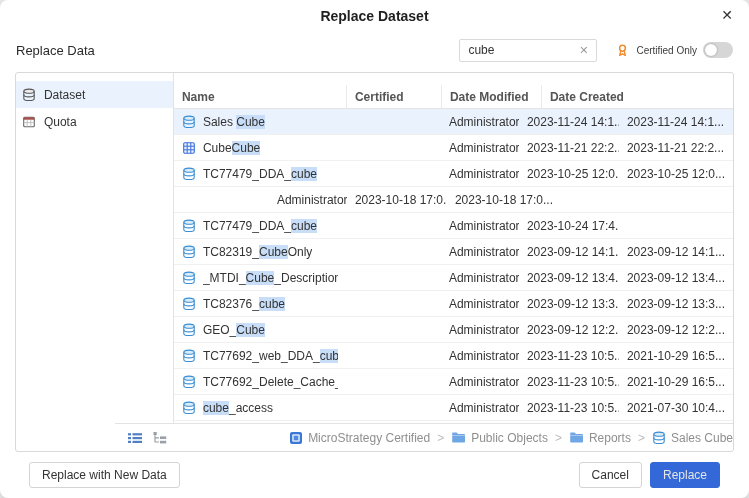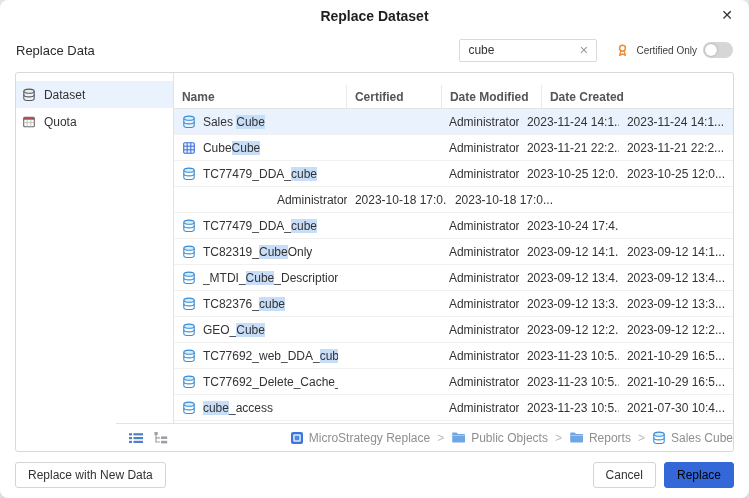--- a/index.html
+++ b/index.html
@@ -49,24 +49,24 @@
   .c3 { flex: 0 0 100px; }
   .c4 { flex: 1; min-width: 0; }
   .name-text { white-space: nowrap; overflow: hidden; text-overflow: clip; }
   .hl { background: var(--highlight, #c8def8); }
   .box-bottom { flex: 0 0 28px; border-top: 1px solid #e3e3e3; display: flex; align-items: center; }
   .views { flex: 0 0 164px; display: flex; gap: 9px; padding: 0 12px; align-items: center; }
   .view-btn { display: inline-flex; cursor: pointer; }
   .breadcrumb { display: flex; align-items: center; gap: 7px; font-size: 12px; color: #8f8f8f; padding-left: 10px; overflow: hidden; white-space: nowrap; }
   .crumb { display: flex; align-items: center; gap: 5px; cursor: pointer; }
   .sep { color: #bcbcbc; }
-  .footer { flex: 0 0 46px; display: flex; align-items: center; justify-content: space-between; padding: 0 15px; }
+  .footer { flex: 0 0 46px; display: flex; align-items: center; justify-content: space-between; padding: 0 29px; }
   .footer-right { display: flex; gap: 8px; border-radius: 11px; }
   .btn { height: 26px; border: 1px solid #d4d4d4; background: #fff; border-radius: 3px; font-size: 12px; color: #333; padding: 0 12px; font-family: inherit; cursor: pointer; }
-  .btn.primary { background: var(--accent, #3468d8); border-color: var(--accent, #3468d8); color: #000000; }
+  .btn.primary { background: var(--accent, #3468d8); border-color: var(--accent, #3468d8); color: #e5e5e5; }
   .icon { display: inline-flex; flex: none; }
   .icon svg { display: block; }
 </style>
 </head>
 <body>
 
 <div class="dialog">
 
   <div class="titlebar">
     <div class="title">Replace Dataset</div>
@@ -338,21 +338,21 @@
         </div>
       <div class="breadcrumb" id="breadcrumb">
           <span class="crumb">
             <span class="icon">
               <svg width="14" height="14" viewBox="0 0 14 14">
                 <rect x="1" y="1" width="12" height="12" rx="2" fill="#3a78d8"></rect>
                 <rect x="3.2" y="3.2" width="7.6" height="7.6" rx="1" fill="#fff" opacity="0.85"></rect>
                 <rect x="4.7" y="4.7" width="4.6" height="4.6" fill="#3a78d8" opacity="0.85"></rect>
               </svg>
             </span>
-            <span>MicroStrategy Replace</span>
+            <span>MicroStrategy Certified</span>
           </span>
           <span class="sep">&gt;</span>
           <span class="crumb">
             <span class="icon">
               <svg width="15" height="13" viewBox="0 0 15 13">
                 <path d="M1.2 2.4c0-.6.4-1 1-1h3.4l1.4 1.7h6c.6 0 1 .4 1 1v6.5c0 .6-.4 1-1 1H2.2c-.6 0-1-.4-1-1z" fill="#6fa6e4"></path>
                 <path d="M1.2 4.5h12.8" stroke="#fff" stroke-width="0.7" opacity="0.55"></path>
               </svg>
             </span>
             <span>Public Objects</span>

